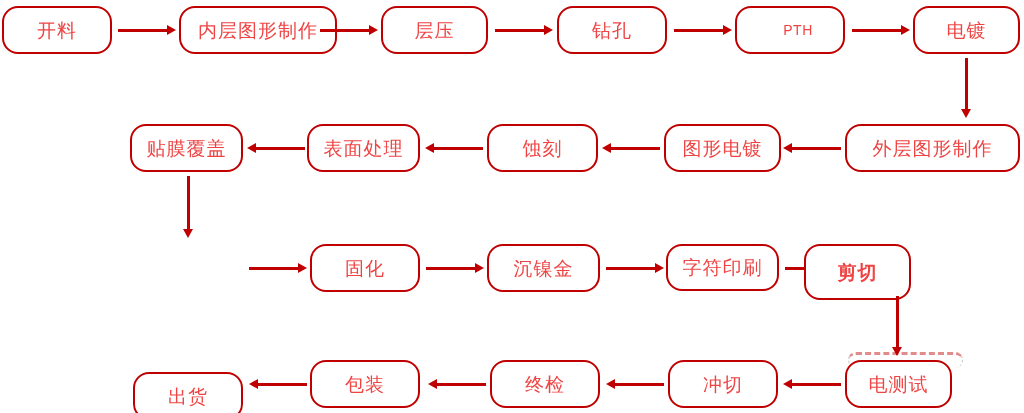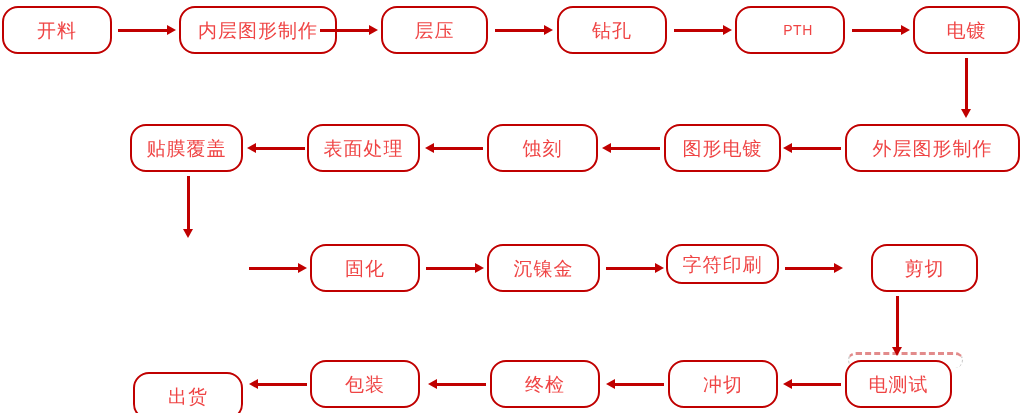--- a/index.html
+++ b/index.html
@@ -162,28 +162,28 @@
       <span class="head"></span>
   </div>
 
   <div class="node" style="left:487px;top:244px;width:113px;height:48px;">沉镍金</div>
 
   <div class="arrow right" style="left:606px;top:258px;width:58px;height:20px;">
     <span class="shaft" style="width:50px;"></span>
       <span class="head"></span>
   </div>
 
-  <div class="node" style="left:666px;top:244px;width:113px;height:40px;">字符印刷</div>
+  <div class="node" style="left:666px;top:244px;width:113px;height:47px;">字符印刷</div>
 
   <div class="arrow right" style="left:785px;top:258px;width:58px;height:20px;">
     <span class="shaft" style="width:50px;"></span>
       <span class="head"></span>
   </div>
 
-  <div class="node" style="left:871px;top:244px;width:107px;height:48px;">剪切</div>
+  <div class="node" style="left:804px;top:244px;width:107px;height:56px;font-weight:bold;">剪切</div>
 
   <div class="arrow down" style="left:887px;top:296px;width:20px;height:60px;">
     <span class="shaft" style="height:52px;"></span>
       <span class="head"></span>
   </div>
 
   <div class="ghost-artifact" style="left:848px;top:352px;width:115px;height:16px;"></div>
 
   <div class="node" style="left:845px;top:360px;width:107px;height:48px;">电测试</div>
 

